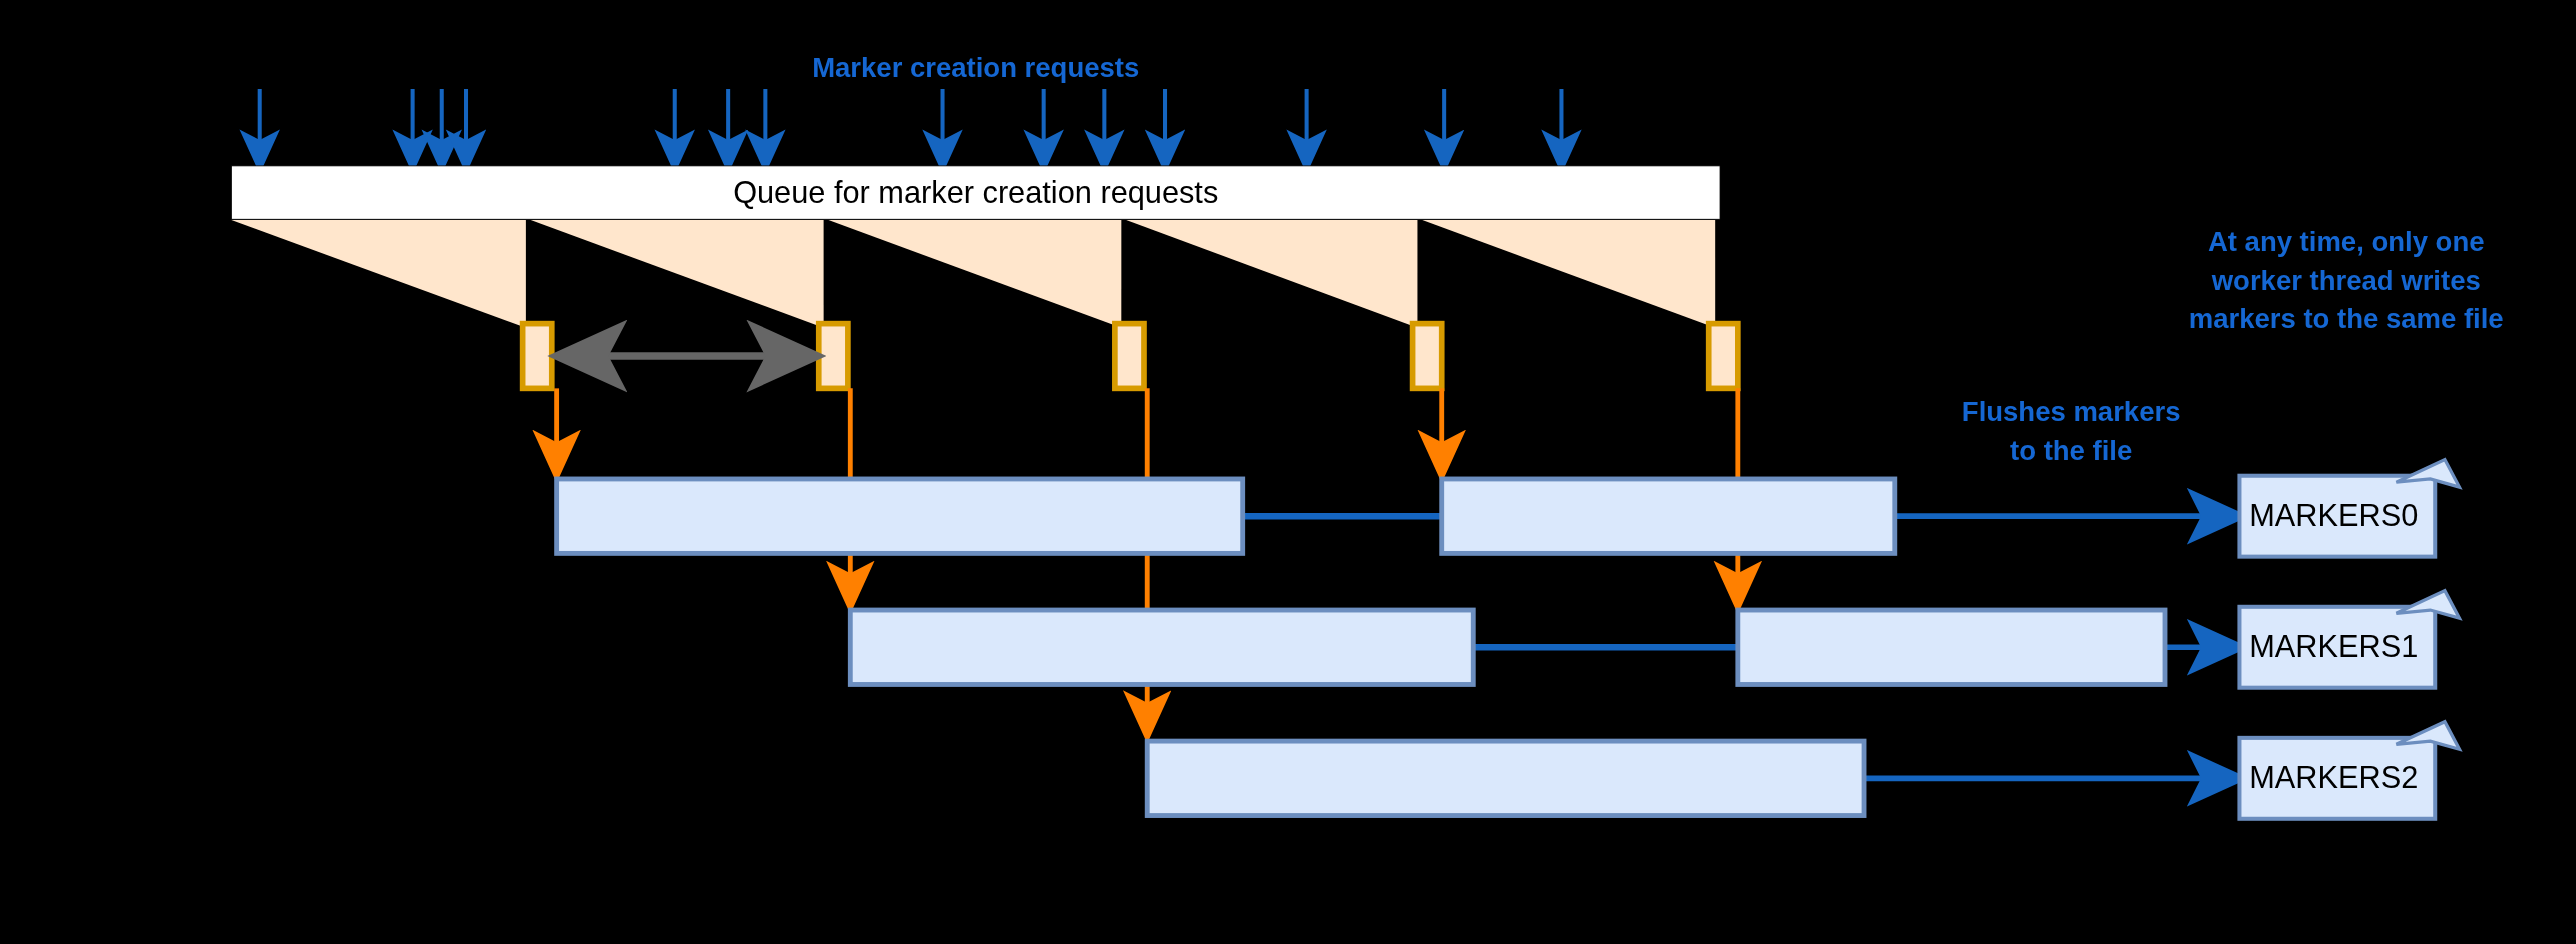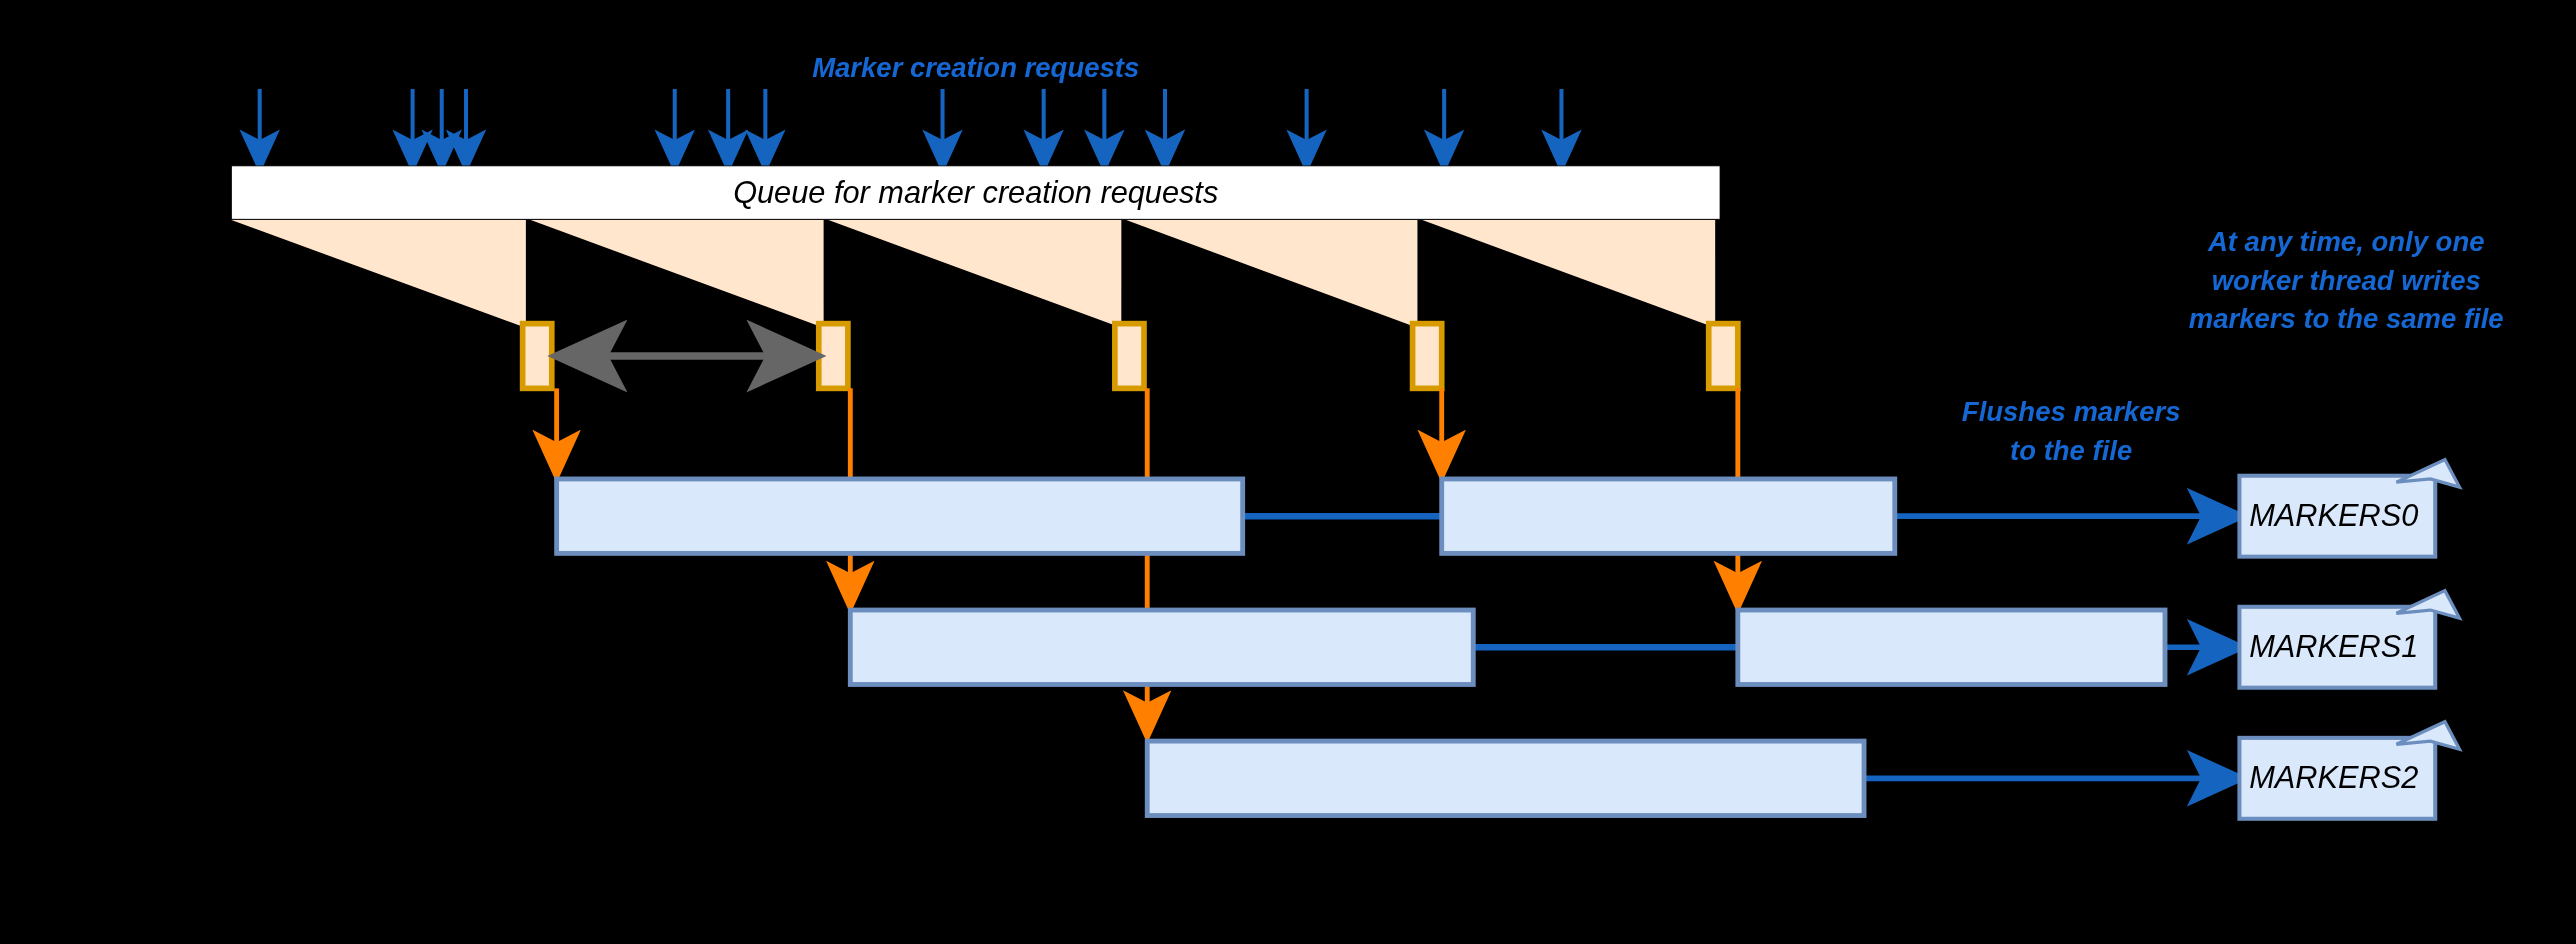--- a/index.html
+++ b/index.html
@@ -11,21 +11,20 @@
     width: 2576px;
     height: 945px;
     overflow: hidden;
     font-family: "Liberation Sans", sans-serif;
   }
   #stage {
     position: relative;
     width: 2208px;
     height: 945px;
     background: #000000;
-    font-style: italic;
   }
   svg#diagram {
     position: absolute;
     left: 0;
     top: 0;
     width: 2576px;
     height: 945px;
     display: block;
   }
   .lbl-blue-bold {

